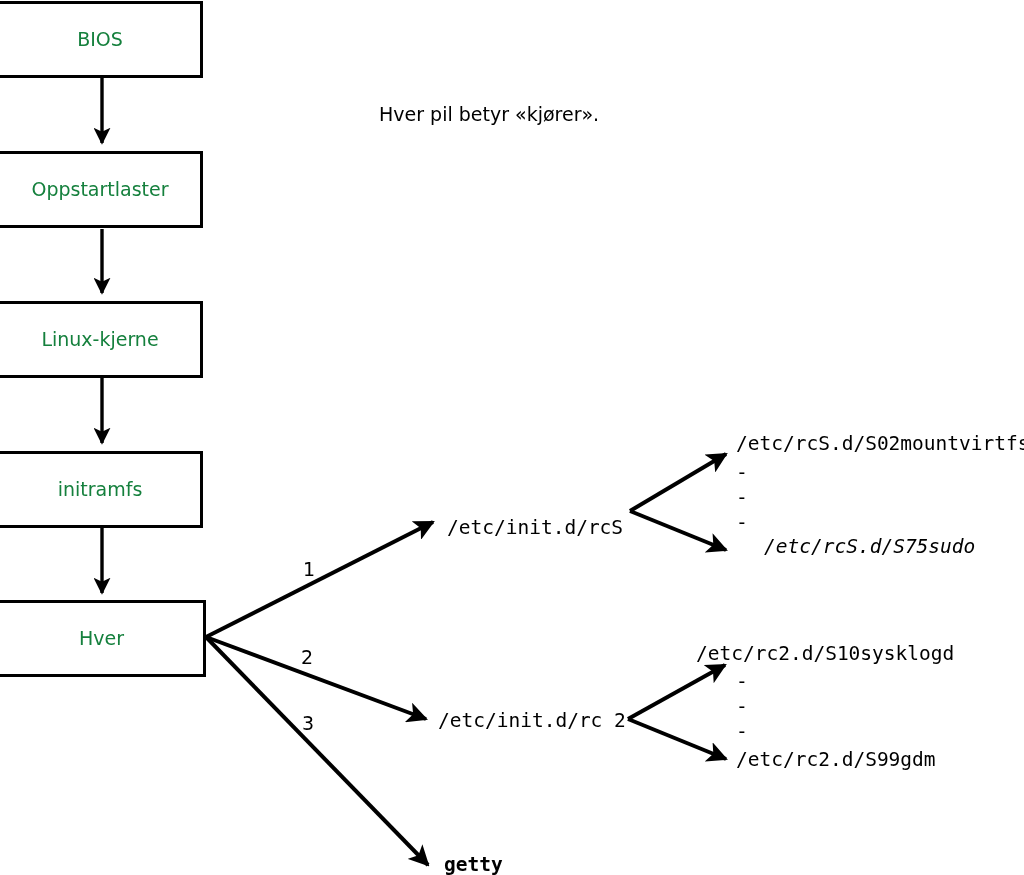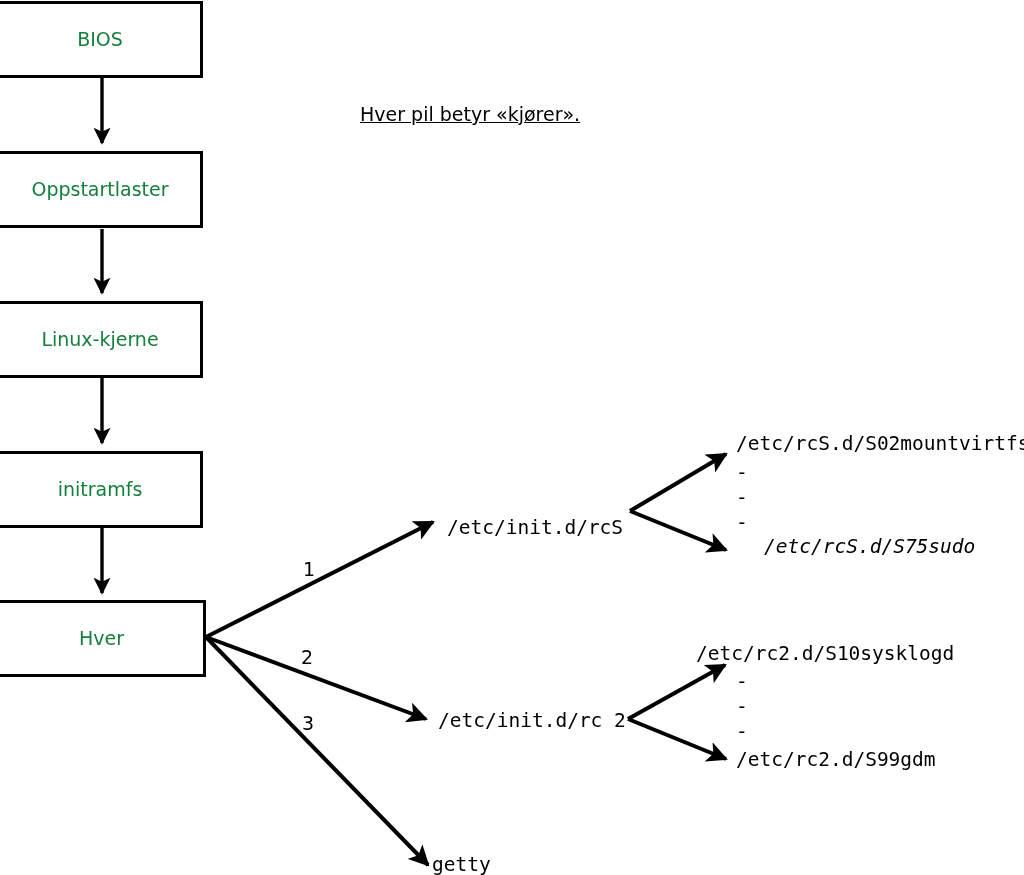--- a/index.html
+++ b/index.html
@@ -116,29 +116,29 @@
   </div>
 
   <div class="node-box" style="left:-3px; top:451px; width:206px; height:77px;">
     <span class="node-label">initramfs</span>
   </div>
 
   <div class="node-box" style="left:-3px; top:600px; width:209px; height:77px;">
     <span class="node-label">Hver</span>
   </div>
 
-  <div class="note-label" style="left:360px; top:105px;text-decoration:underline;">Hver pil betyr «kjører».</div>
+  <div class="note-label" style="left:379px; top:105px;">Hver pil betyr «kjører».</div>
 
   <div class="num-label" style="left:303px; top:560px;">1</div>
   <div class="num-label" style="left:301px; top:648px;">2</div>
   <div class="num-label" style="left:302px; top:714px;">3</div>
 
   <div class="mono-label" style="left:447px; top:503px;margin-top:15px;">/etc/init.d/rcS</div>
   <div class="mono-label" style="left:438px; top:711px;">/etc/init.d/rc 2</div>
-  <div class="mono-label" style="left:432px; top:855px;">getty</div>
+  <div class="mono-label" style="left:444px; top:855px;font-weight:bold;">getty</div>
 
   <div class="mono-label" style="left:736px; top:434px;">/etc/rcS.d/S02mountvirtfs</div>
   <div class="dash-label" style="left:736px; top:463px;">-</div>
   <div class="dash-label" style="left:736px; top:488px;">-</div>
   <div class="dash-label" style="left:736px; top:513px;">-</div>
   <div class="mono-label" style="left:764px; top:537px;font-style:italic;">/etc/rcS.d/S75sudo</div>
 
   <div class="mono-label" style="left:696px; top:644px;text-align:center;">/etc/rc2.d/S10sysklogd</div>
   <div class="dash-label" style="left:736px; top:672px;">-</div>
   <div class="dash-label" style="left:736px; top:697px;">-</div>

